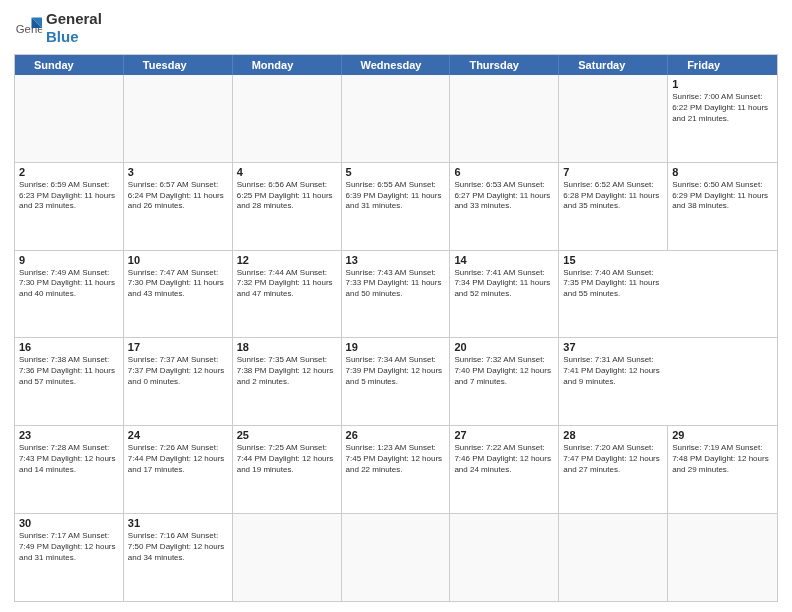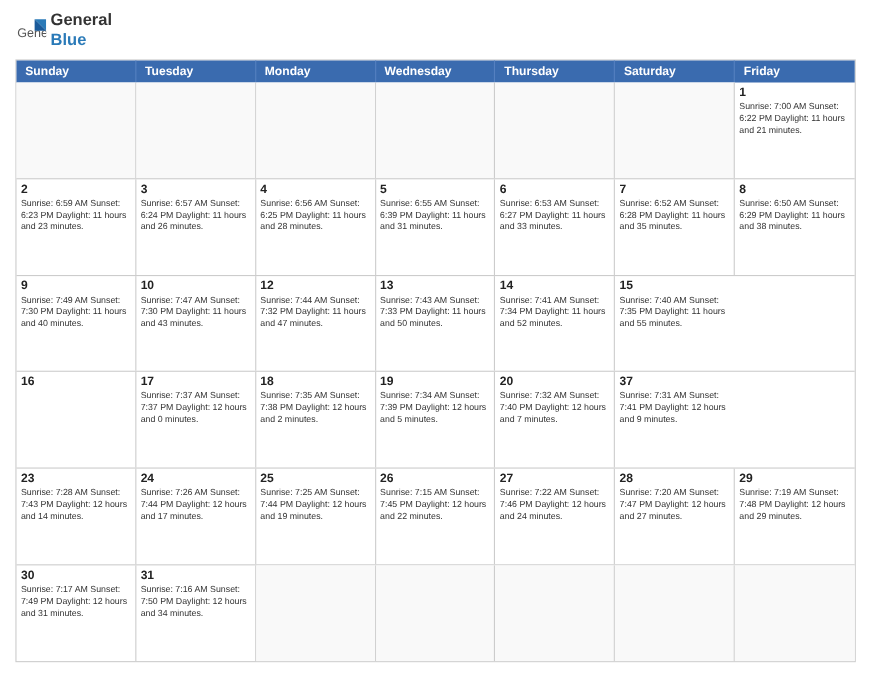--- a/index.html
+++ b/index.html
@@ -62,21 +62,21 @@
     }
     .cal-header {
       display: grid;
       grid-template-columns: repeat(7, 1fr);
       background: #3a6baf;
     }
     .cal-header-cell {
       color: #fff;
       font-size: 11px;
       font-weight: bold;
-      padding: 4px 8px;
+      padding: 4px 19px;
       text-align: left;
       border-right: 1px solid #5580c0;
     }
     .cal-header-cell:last-child { border-right: none; }
     .cal-body {
       flex: 1;
       display: flex;
       flex-direction: column;
     }
     .cal-row {
@@ -247,20 +247,24 @@
             <div class="day-num">15</div>
             <div class="sun-info">Sunrise: 7:40 AM
 Sunset: 7:35 PM
 Daylight: 11 hours
 and 55 minutes.</div>
           </div>
         </div>
         <div class="cal-row">
           <div class="cal-cell">
             <div class="day-num">16</div>
+            <div class="sun-info">Sunrise: 7:38 AM
+Sunset: 7:36 PM
+Daylight: 11 hours
+and 57 minutes.</div>
           </div>
           <div class="cal-cell">
             <div class="day-num">17</div>
             <div class="sun-info">Sunrise: 7:37 AM
 Sunset: 7:37 PM
 Daylight: 12 hours
 and 0 minutes.</div>
           </div>
           <div class="cal-cell">
             <div class="day-num">18</div>
@@ -308,21 +312,21 @@
           </div>
           <div class="cal-cell">
             <div class="day-num">25</div>
             <div class="sun-info">Sunrise: 7:25 AM
 Sunset: 7:44 PM
 Daylight: 12 hours
 and 19 minutes.</div>
           </div>
           <div class="cal-cell">
             <div class="day-num">26</div>
-            <div class="sun-info">Sunrise: 7:15 AM
+            <div class="sun-info">Sunrise: 1:23 AM
 Sunset: 7:45 PM
 Daylight: 12 hours
 and 22 minutes.</div>
           </div>
           <div class="cal-cell">
             <div class="day-num">27</div>
             <div class="sun-info">Sunrise: 7:22 AM
 Sunset: 7:46 PM
 Daylight: 12 hours
 and 24 minutes.</div>

